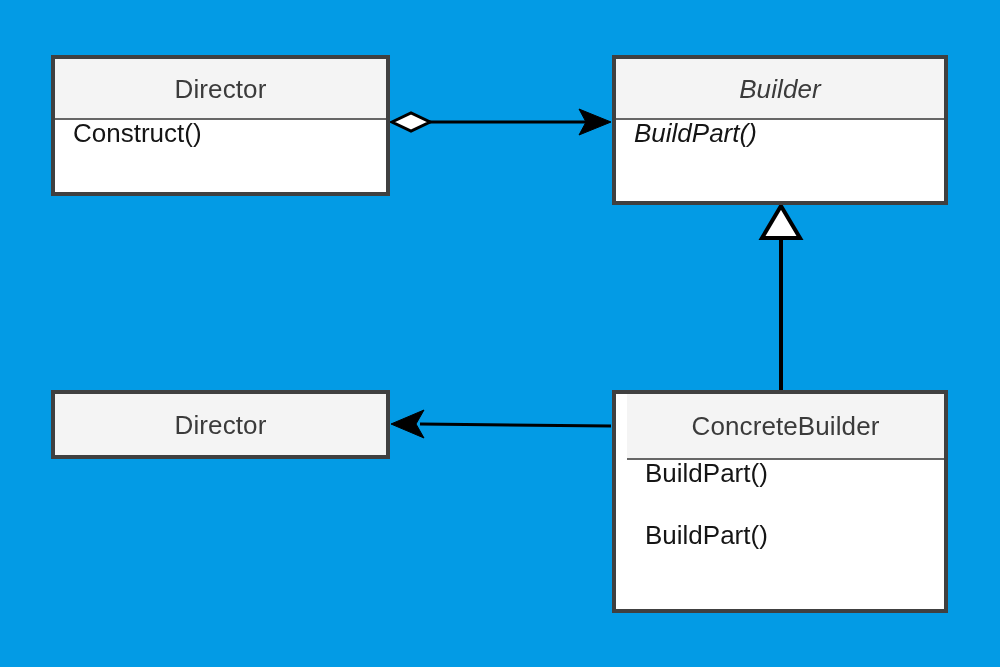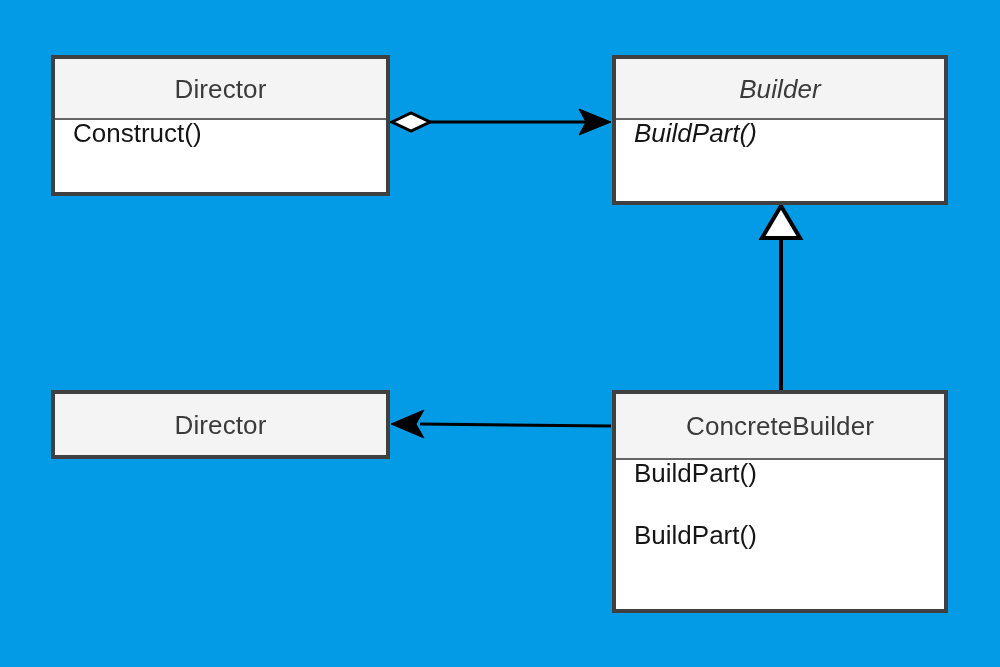--- a/index.html
+++ b/index.html
@@ -66,21 +66,21 @@
   #class-director .uml-header { height: 63px; }
   #class-director .uml-body   { height: 74px; }
 
   #class-builder    { left: 612px; top: 55px;  width: 336px; height: 150px; }
   #class-builder .uml-header { height: 63px; }
   #class-builder .uml-body   { height: 83px; }
 
   #class-product    { left: 51px;  top: 390px; width: 339px; height: 69px; }
   #class-product .uml-header { height: 65px; }
 
-  #class-concretebuilder { left: 612px; top: 390px; width: 336px; height: 223px; }
+  #class-concretebuilder { left: 612px; top: 390px; width: 336px; height: 223px; padding-left: 11px; }
   #class-concretebuilder .uml-header { height: 67px; }
   #class-concretebuilder .uml-body   { height: 152px; gap: 36px; }
 
   
   #connectors {
     position: absolute;
     left: 0;
     top: 0;
     width: 1000px;
     height: 667px;

